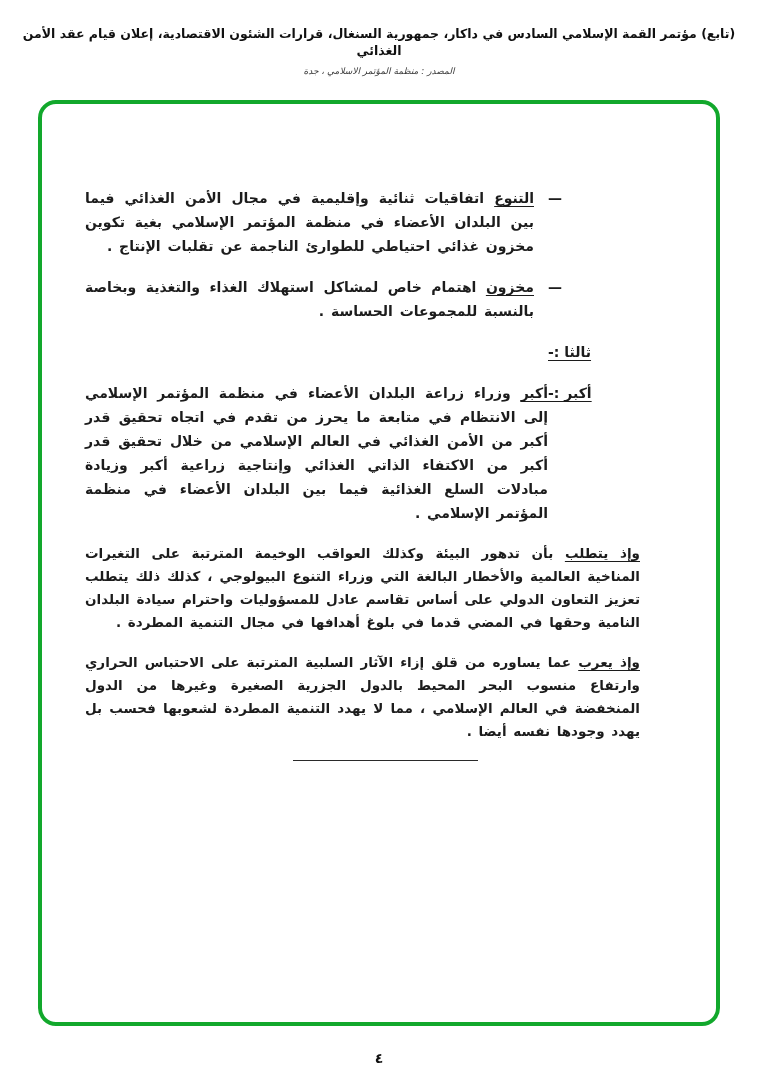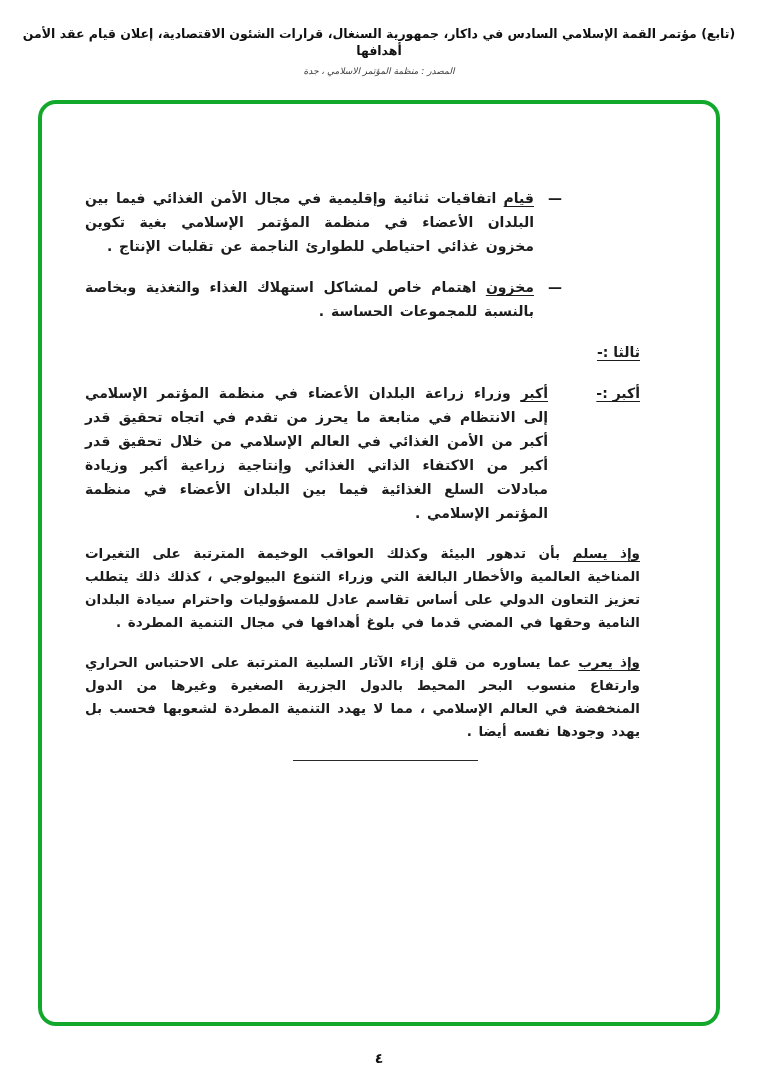--- a/index.html
+++ b/index.html
@@ -68,21 +68,21 @@
     width: 92px;
     flex-shrink: 0;
     font-size: 14px;
     line-height: 24px;
   }
   .marker.dash {
     text-align: left;
     padding-left: 14px;
   }
   .marker.labeled {
-    text-align: right;
+    text-align: left;
     text-decoration: underline;
     text-underline-offset: 3px;
   }
   .para-text {
     flex: 1;
     font-size: 14px;
     line-height: 24px;
     text-align: justify;
     word-spacing: 2px;
   }
@@ -116,45 +116,45 @@
     font-weight: bold;
     color: #101010;
   }
 </style>
 </head>
 <body>
 
 <div class="page">
 
   <div class="header">
-    <div class="header-title">(تابع) مؤتمر القمة الإسلامي السادس في داكار، جمهورية السنغال، قرارات الشئون الاقتصادية، إعلان قيام عقد الأمن أهدافها</div>
+    <div class="header-title">(تابع) مؤتمر القمة الإسلامي السادس في داكار، جمهورية السنغال، قرارات الشئون الاقتصادية، إعلان قيام عقد الأمن الغذائي</div>
     <div class="header-source">المصدر : منظمة المؤتمر الاسلامي ، جدة</div>
   </div>
 
   <div class="frame" style="border-color: rgb(18, 168, 44);"></div>
 
   <div class="content">
     <div>
         <div class="para-row dash">
           <div class="marker dash">—</div>
-          <div class="para-text"><span class="lead">قيام</span><span> اتفاقيات ثنائية وإقليمية في مجال الأمن الغذائي فيما بين البلدان الأعضاء في منظمة المؤتمر الإسلامي بغية تكوين مخزون غذائي احتياطي للطوارئ الناجمة عن تقلبات الإنتاج .</span></div>
+          <div class="para-text"><span class="lead">التنوع</span><span> اتفاقيات ثنائية وإقليمية في مجال الأمن الغذائي فيما بين البلدان الأعضاء في منظمة المؤتمر الإسلامي بغية تكوين مخزون غذائي احتياطي للطوارئ الناجمة عن تقلبات الإنتاج .</span></div>
         </div>
         <div class="para-row dash">
           <div class="marker dash">—</div>
           <div class="para-text"><span class="lead">مخزون</span><span> اهتمام خاص لمشاكل استهلاك الغذاء والتغذية وبخاصة بالنسبة للمجموعات الحساسة .</span></div>
         </div>
         <div class="para-row labeled">
           <div class="marker labeled">ثالثا :-</div>
         </div>
         <div class="para-row labeled">
           <div class="marker labeled">أكبر :-</div>
           <div class="para-text"><span class="lead">أكبر</span><span> وزراء زراعة البلدان الأعضاء في منظمة المؤتمر الإسلامي إلى الانتظام في متابعة ما يحرز من تقدم في اتجاه تحقيق قدر أكبر من الأمن الغذائي في العالم الإسلامي من خلال تحقيق قدر أكبر من الاكتفاء الذاتي الغذائي وإنتاجية زراعية أكبر وزيادة مبادلات السلع الغذائية فيما بين البلدان الأعضاء في منظمة المؤتمر الإسلامي .</span></div>
         </div>
         <div class="para-row plain">
-          <div class="para-text"><span class="lead">وإذ يسلم</span><span> بأن تدهور البيئة وكذلك العواقب الوخيمة المترتبة على التغيرات المناخية العالمية والأخطار البالغة التي وزراء التنوع البيولوجي ، كذلك ذلك يتطلب تعزيز التعاون الدولي على أساس تقاسم عادل للمسؤوليات واحترام سيادة البلدان النامية وحقها في المضي قدما في بلوغ أهدافها في مجال التنمية المطردة .</span></div>
+          <div class="para-text"><span class="lead">وإذ يتطلب</span><span> بأن تدهور البيئة وكذلك العواقب الوخيمة المترتبة على التغيرات المناخية العالمية والأخطار البالغة التي وزراء التنوع البيولوجي ، كذلك ذلك يتطلب تعزيز التعاون الدولي على أساس تقاسم عادل للمسؤوليات واحترام سيادة البلدان النامية وحقها في المضي قدما في بلوغ أهدافها في مجال التنمية المطردة .</span></div>
         </div>
         <div class="para-row plain">
           <div class="para-text"><span class="lead">وإذ يعرب</span><span> عما يساوره من قلق إزاء الآثار السلبية المترتبة على الاحتباس الحراري وارتفاع منسوب البحر المحيط بالدول الجزرية الصغيرة وغيرها من الدول المنخفضة في العالم الإسلامي ، مما لا يهدد التنمية المطردة لشعوبها فحسب بل يهدد وجودها نفسه أيضا .</span></div>
         </div>
       </div>
     <hr class="divider">
   </div>
 
   <div class="page-number">٤</div>
 

